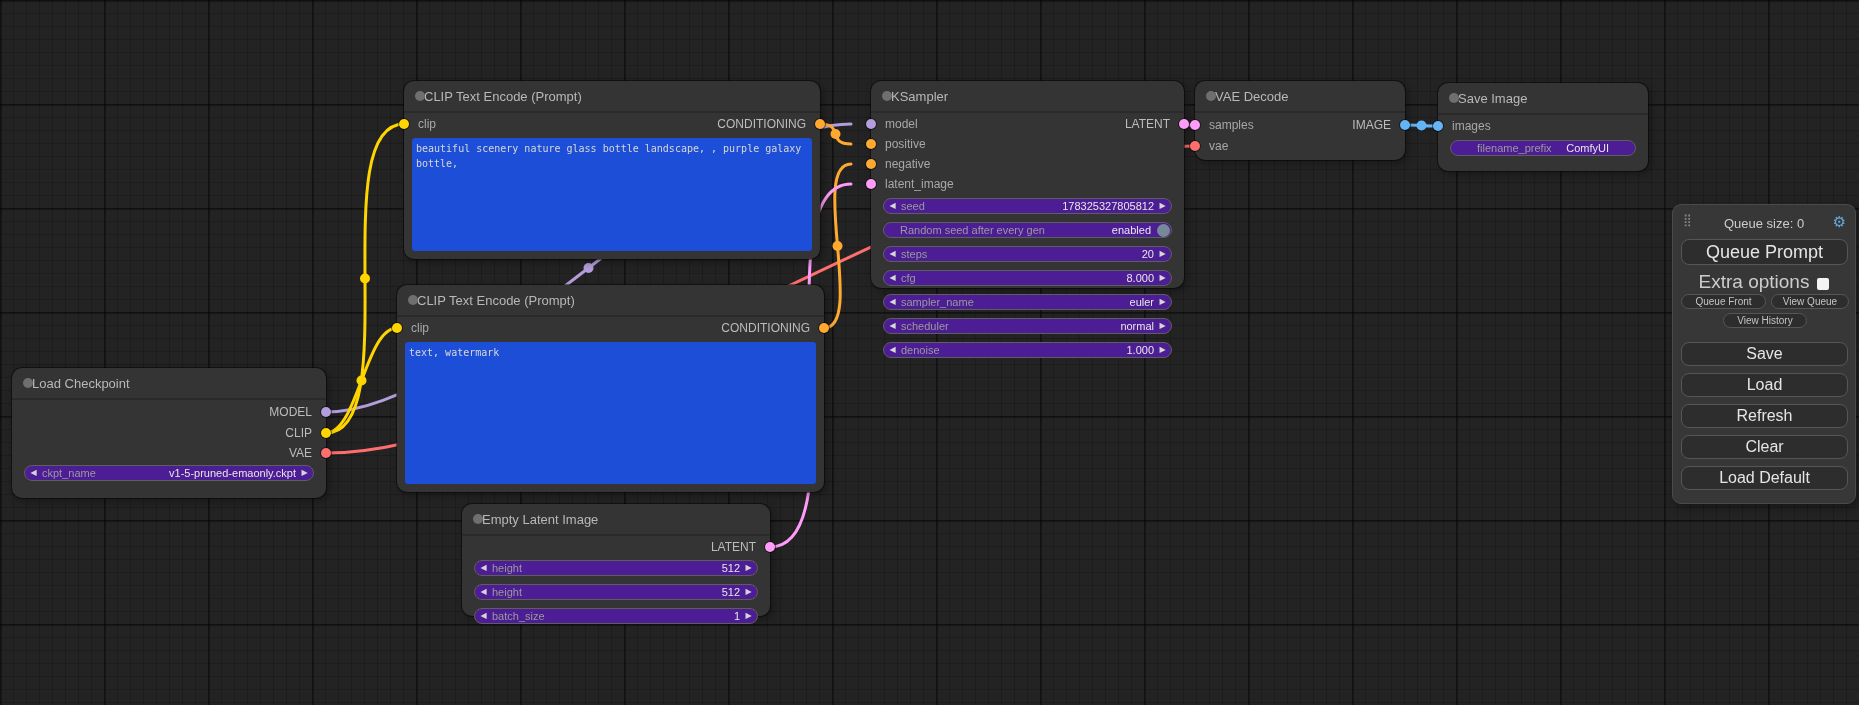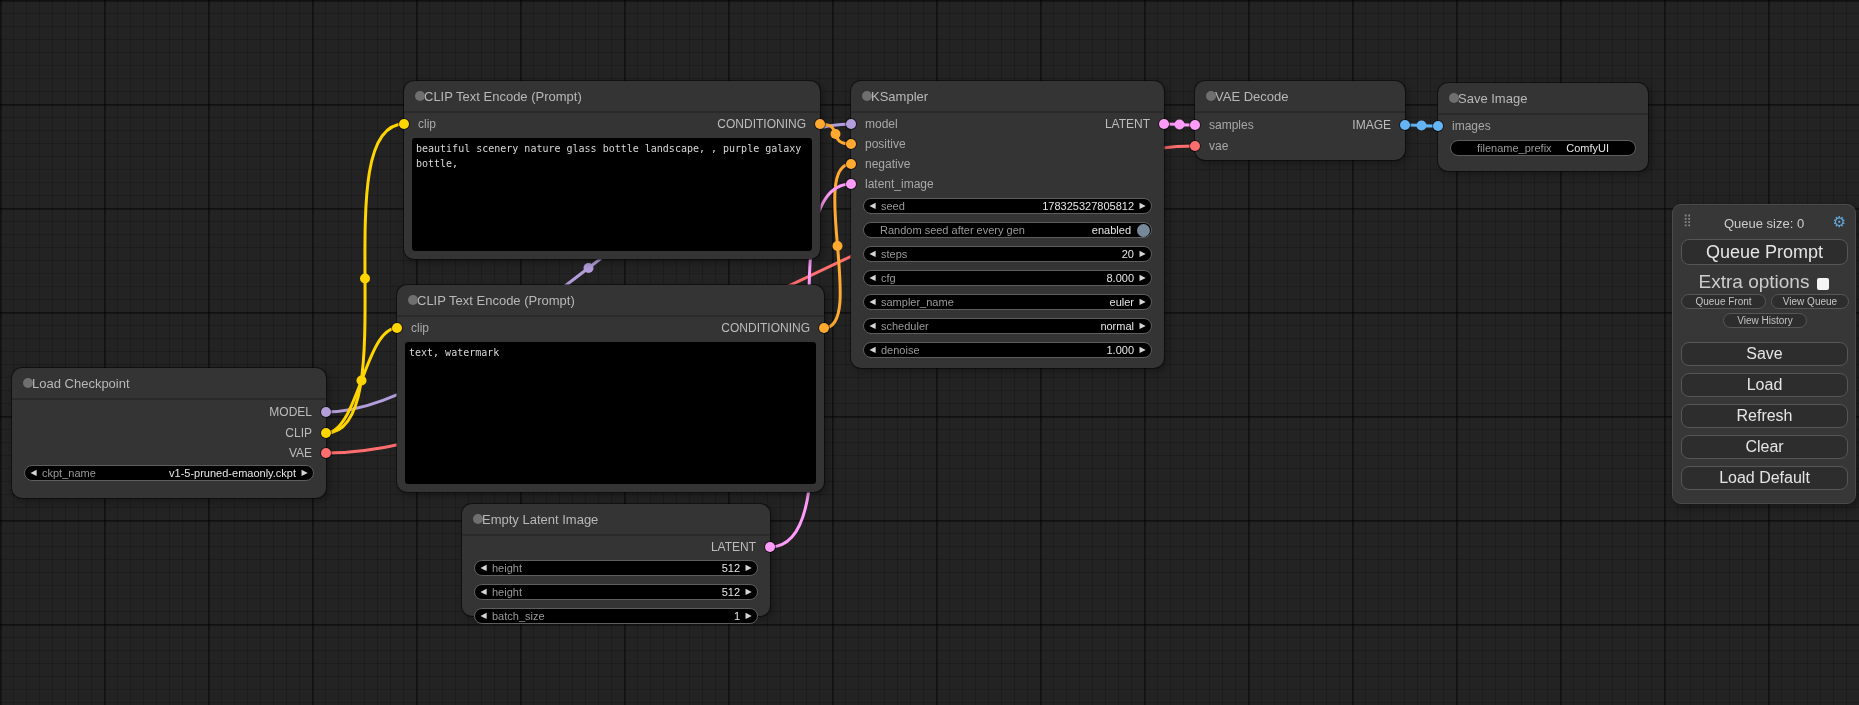--- a/index.html
+++ b/index.html
@@ -26,27 +26,27 @@
     border-radius:10px 10px 0 0;white-space:nowrap;
   }
   .title-dot{position:absolute;left:11px;top:10px;width:10px;height:10px;border-radius:50%;background:#6f6f6f;}
   .slot-row{position:absolute;left:0;right:0;height:20px;display:flex;align-items:center;font-size:12px;color:#a8a8a8;}
   .slot-dot{position:absolute;width:10px;height:10px;border-radius:50%;top:5px;box-shadow:0 0 0 1px rgba(0,0,0,0.5);}
   .in-dot{left:-5px;}
   .out-dot{right:-5px;}
   .in-label{margin-left:14px;}
   .out-label{margin-left:auto;margin-right:14px;color:#bcbcbc;}
   .textbox{
-    position:absolute;background:#000000;border-radius:3px;color:#d8d8d8;
+    position:absolute;background:#1d4ed8;border-radius:3px;color:#d8d8d8;
     font-family:"DejaVu Sans Mono",monospace;font-size:10px;line-height:15px;
     padding:3px 4px;white-space:pre-wrap;word-break:break-word;box-sizing:border-box;
   }
   .widgets{position:absolute;display:flex;flex-direction:column;gap:8px;}
   .widget{
-    height:16px;background:#000000;border:1px solid #5e5e5e;border-radius:9px;
+    height:16px;background:#4c1d95;border:1px solid #5e5e5e;border-radius:9px;
     display:flex;align-items:center;font-size:11px;box-sizing:border-box;line-height:14px;
   }
   .warr{width:17px;color:#d6d6d6;font-size:8px;text-align:center;flex:0 0 17px;}
   .wlabel{flex:1;color:#9a9a9a;overflow:hidden;white-space:nowrap;}
   .wvalue{color:#e6e6e6;text-align:right;white-space:nowrap;}
   .toggle-dot{width:13px;height:13px;border-radius:50%;background:#76889a;margin:0 1px 0 6px;flex:0 0 13px;}
   
   .c-model{background:#B39DDB}.c-clip{background:#FFD500}.c-vae{background:#FF6E6E}
   .c-cond{background:#FFA931}.c-latent{background:#FF9CF9}.c-image{background:#64B5F6}
   
@@ -173,21 +173,21 @@
       </div>
       <div class="widget">
         <span class="warr">◀</span>
         <span class="wlabel">batch_size</span>
         <span class="wvalue">1</span>
         <span class="warr">▶</span>
       </div>
     </div>
   </div>
 
-  <div class="node" style="left:851px;top:81px;width:313px;height:287px">
+  <div class="node" style="left:871px;top:81px;width:313px;height:207px">
     <div class="node-title">
       <span class="title-dot"></span>
       <span>KSampler</span>
     </div>
     <div class="slot-row" style="top:33px">
       <span class="slot-dot in-dot c-model"></span>
       <span class="in-label">model</span>
       <span class="out-label">LATENT</span>
       <span class="slot-dot out-dot c-latent"></span>
     </div>

